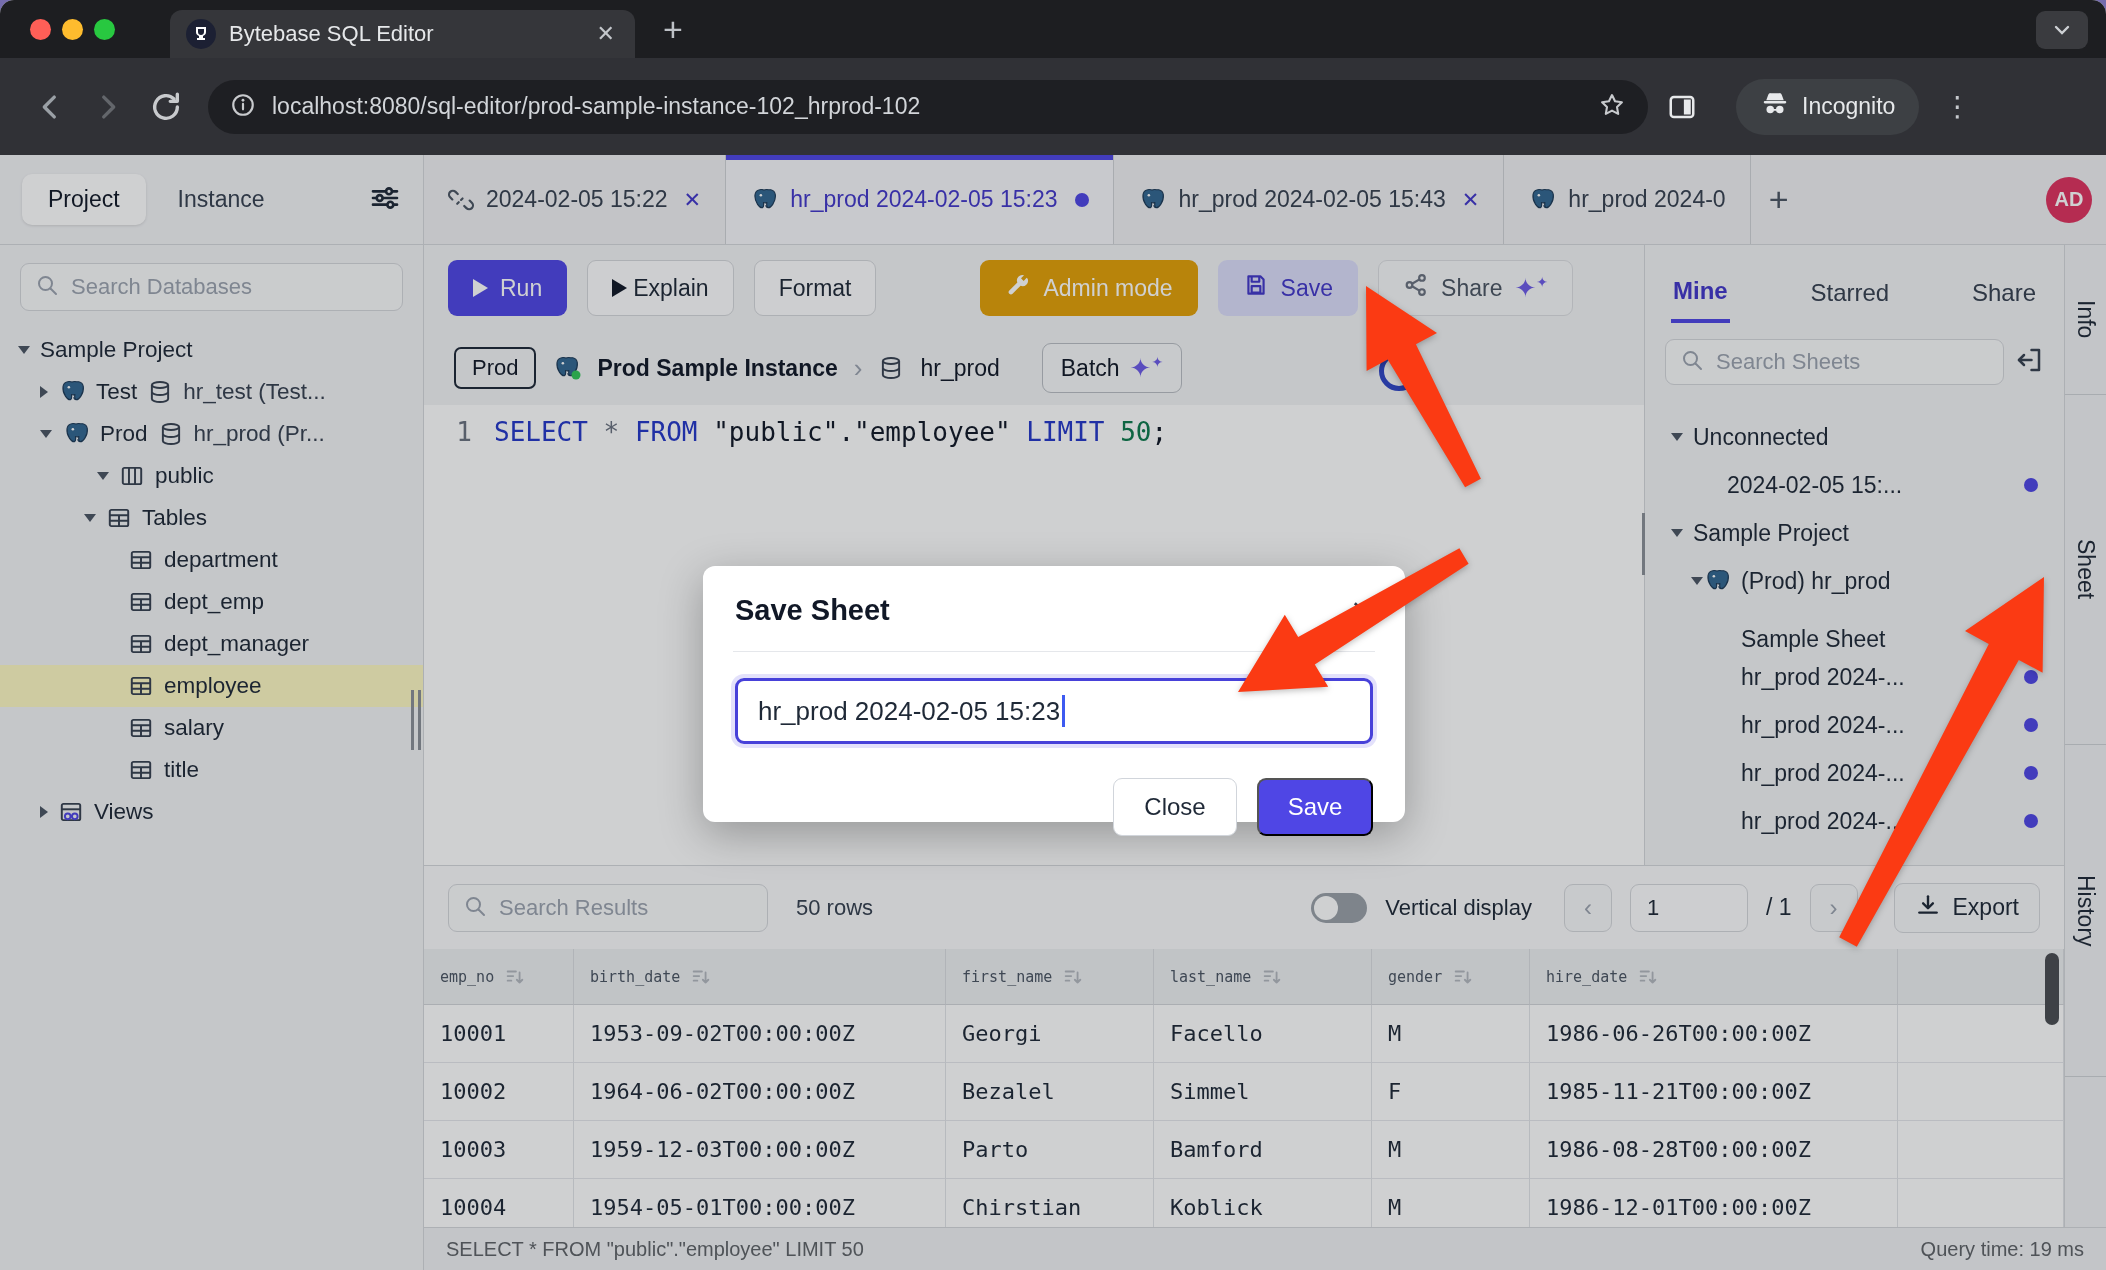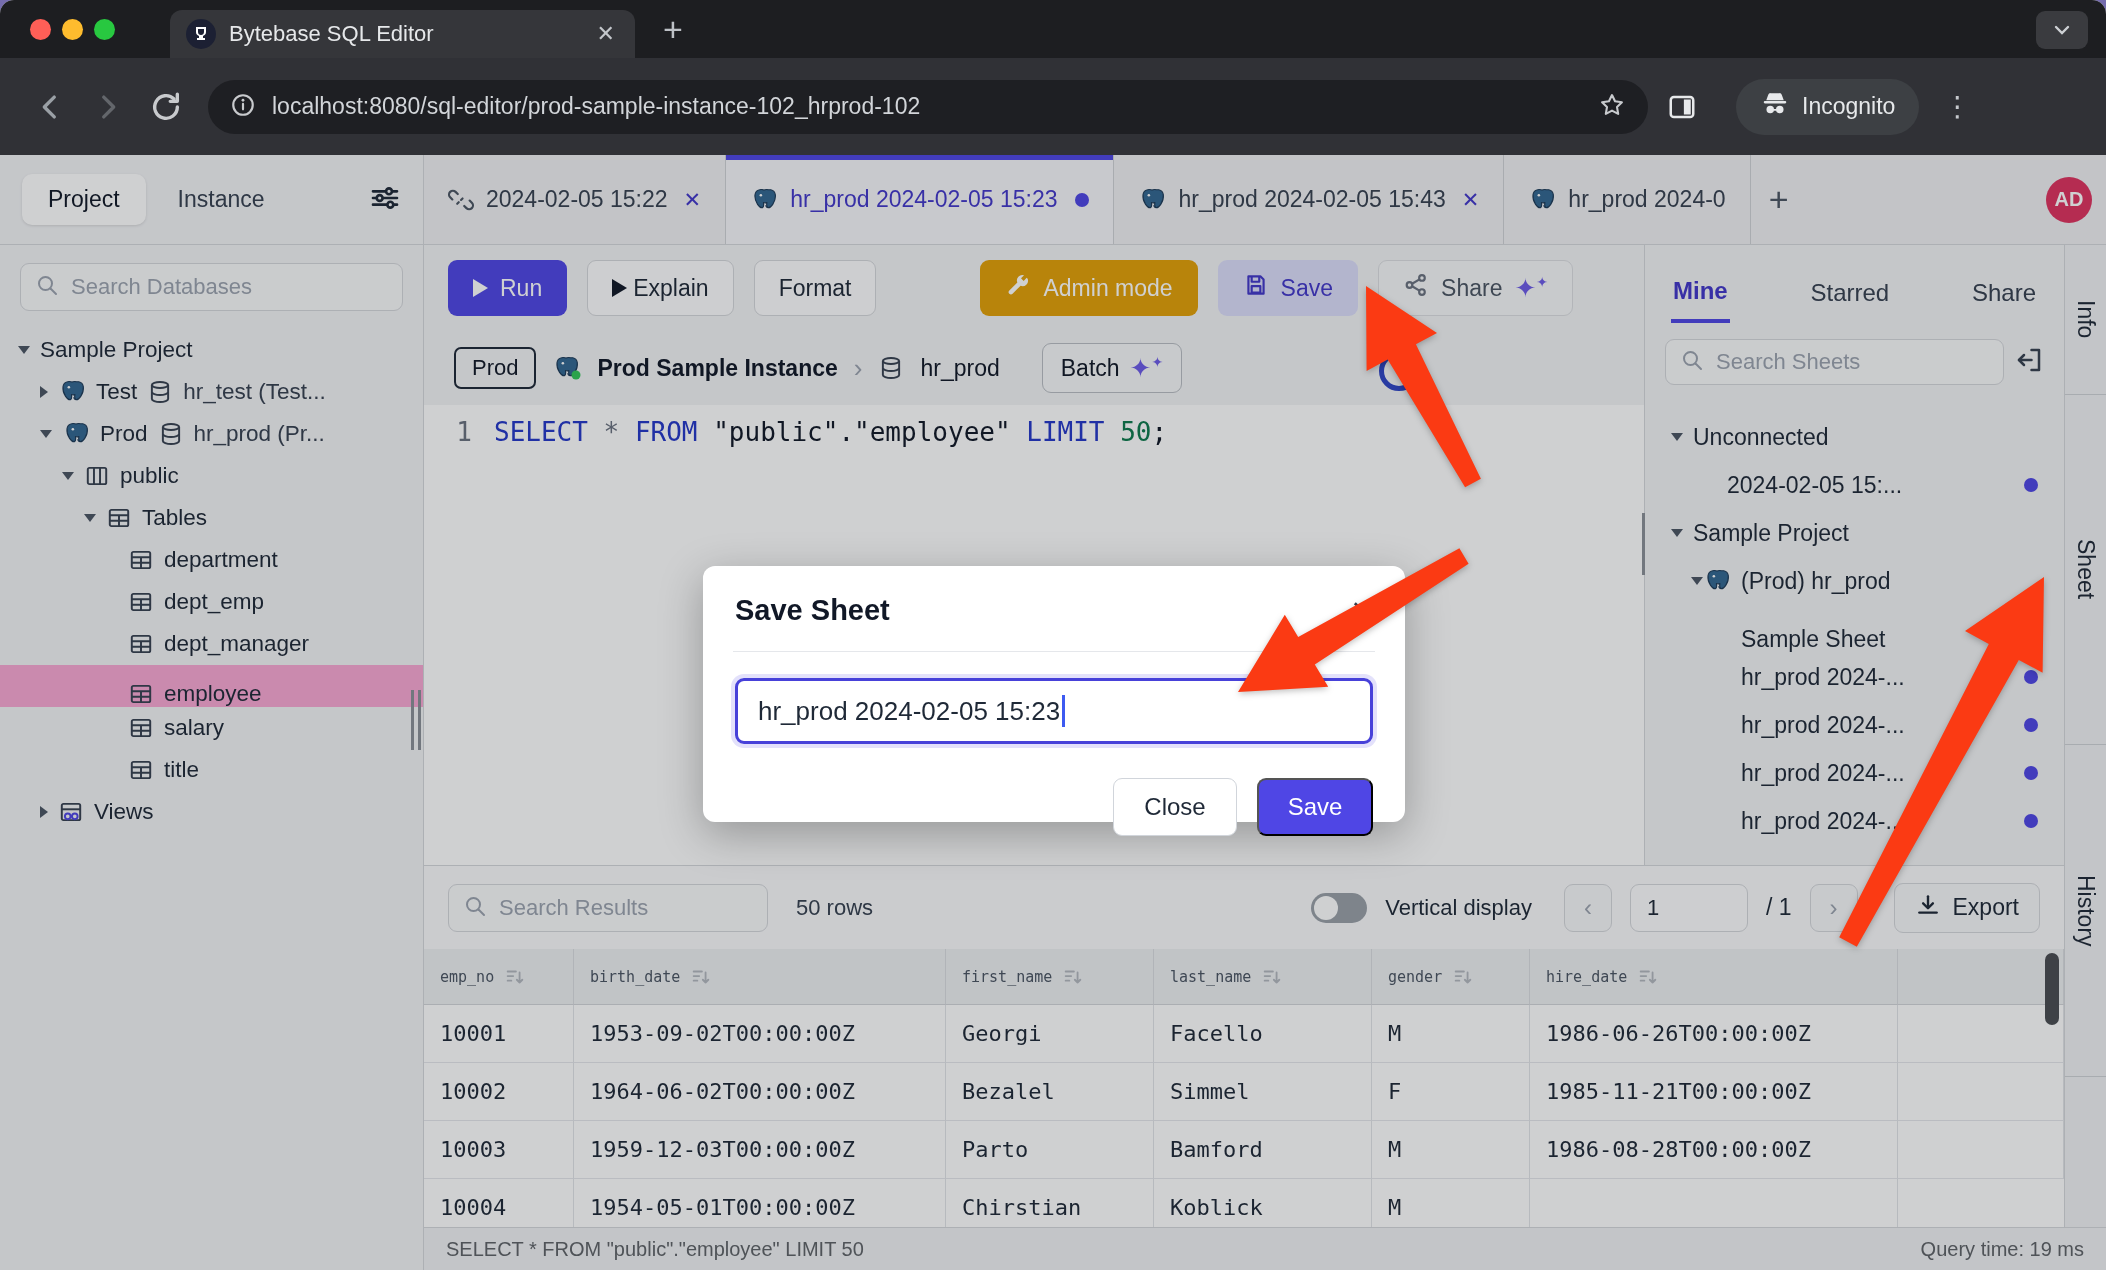--- a/index.html
+++ b/index.html
@@ -36,21 +36,21 @@
   .sb-top { height:90px; border-bottom:1px solid #d5d7db; display:flex; align-items:center; padding:0 22px; gap:10px; }
   .seg { display:flex; align-items:center; gap:6px; flex:1; }
   .seg-item { font-size:23px; color:#374151; padding:12px 26px; border-radius:10px; }
   .seg-item.active { background:#ffffff; color:#111827; box-shadow:0 1px 3px rgba(0,0,0,.12); font-weight:500; }
   .sb-search { padding:18px 20px 10px; }
   .inputbox { display:flex; align-items:center; gap:12px; background:#f9fafb; border:1px solid #d5d7db; border-radius:9px; height:48px; padding:0 14px; }
   .inputbox input { border:none; outline:none; background:transparent; font-size:22px; color:#374151; width:100%; font-family:"Liberation Sans",sans-serif; }
   .inputbox input::placeholder { color:#9ca3af; }
   .db-tree { padding:8px 0; overflow:hidden; }
   .trow { height:42px; display:flex; align-items:center; gap:10px; font-size:22.5px; color:#1f2937; padding-right:8px; white-space:nowrap; }
-  .trow.sel { background:#f9a8d4;align-items:flex-end; }
+  .trow.sel { background:#fef9c3; }
   .tlabel2 { color:#374151; }
   .crD { width:0; height:0; border-top:8px solid #4b5563; border-left:6px solid transparent; border-right:6px solid transparent; flex:none; }
   .crR { width:0; height:0; border-left:8px solid #4b5563; border-top:6px solid transparent; border-bottom:6px solid transparent; flex:none; }
   .crN { width:12px; flex:none; }
   .icon { display:inline-flex; flex:none; align-items:center; }
   .sb-resize { position:absolute; right:2px; top:535px; display:flex; gap:4px; }
   .sb-resize i { width:3px; height:60px; background:#8b9098; display:block; }
 
   
   .rightwrap { flex:1; display:flex; flex-direction:column; min-width:0; }
@@ -290,21 +290,21 @@
             <span>Prod</span>
             <span class="icon">
               <svg width="26" height="26" viewBox="0 0 24 24" stroke="#374151" stroke-width="1.8" fill="none">
                 <ellipse cx="12" cy="5.5" rx="7.5" ry="2.8"></ellipse>
                 <path d="M4.5 5.5v6.5c0 1.5 3.4 2.8 7.5 2.8s7.5-1.3 7.5-2.8V5.5"></path>
                 <path d="M4.5 12v6.5c0 1.5 3.4 2.8 7.5 2.8s7.5-1.3 7.5-2.8V12"></path>
               </svg>
             </span>
             <span class="tlabel2">hr_prod (Pr...</span>
           </div>
-          <div class="trow" style="padding-left: 62px;">
+          <div class="trow" style="padding-left: 97px;">
             <span class="crD"></span>
             <span class="icon">
               <svg width="26" height="26" viewBox="0 0 24 24" stroke="#374151" stroke-width="1.8" fill="none">
                 <rect x="3.5" y="4.5" width="17" height="15" rx="1.5"></rect>
                 <path d="M9.2 4.5v15M14.8 4.5v15"></path>
               </svg>
             </span>
             <span>public</span>
           </div>
           <div class="trow" style="padding-left: 84px;">
@@ -721,20 +721,21 @@
                   <div class="td">M</div>
                   <div class="td">1986-08-28T00:00:00Z</div>
                   <div class="td"></div>
                 </div>
                 <div class="tgrid">
                   <div class="td">10004</div>
                   <div class="td">1954-05-01T00:00:00Z</div>
                   <div class="td">Chirstian</div>
                   <div class="td">Koblick</div>
                   <div class="td">M</div>
+                  <div class="td">1986-12-01T00:00:00Z</div>
                   <div class="td"></div>
                 </div>
               </div>
             <div class="vscroll"></div>
           </div>
         </div>
 
         <div class="strip">
           <div class="strip-sec" style="height:150px">
               <span>Info</span>

